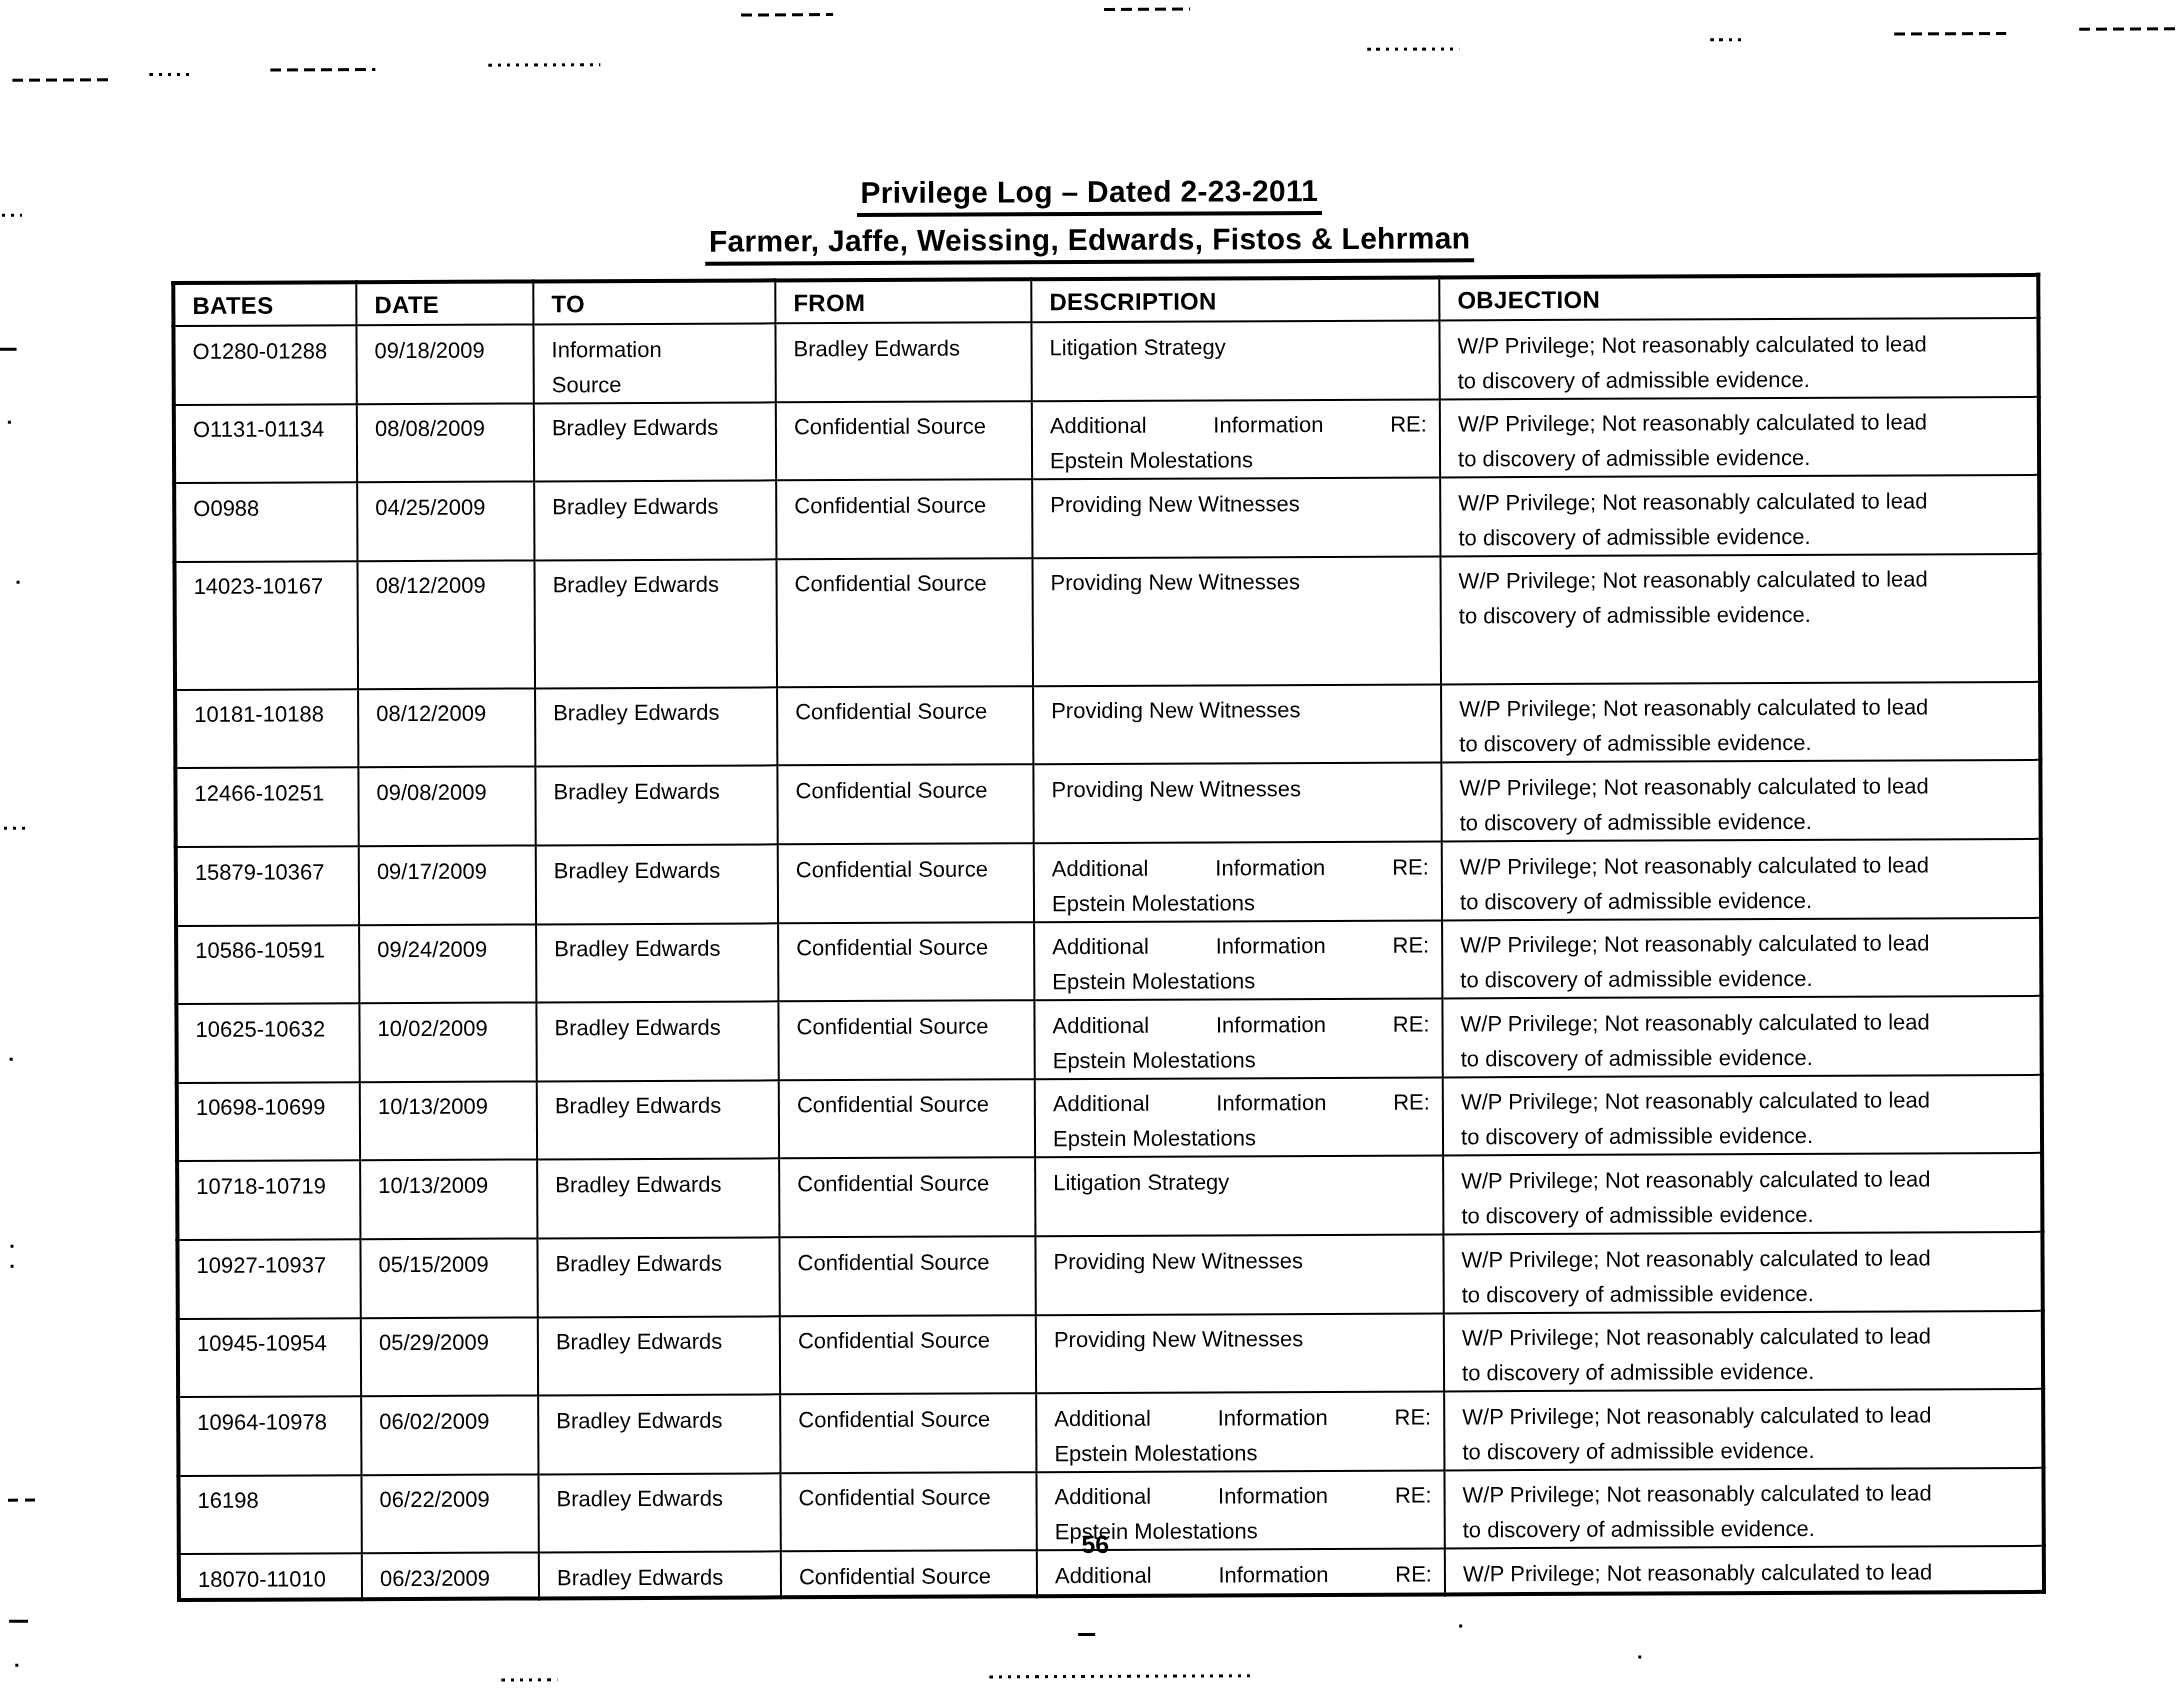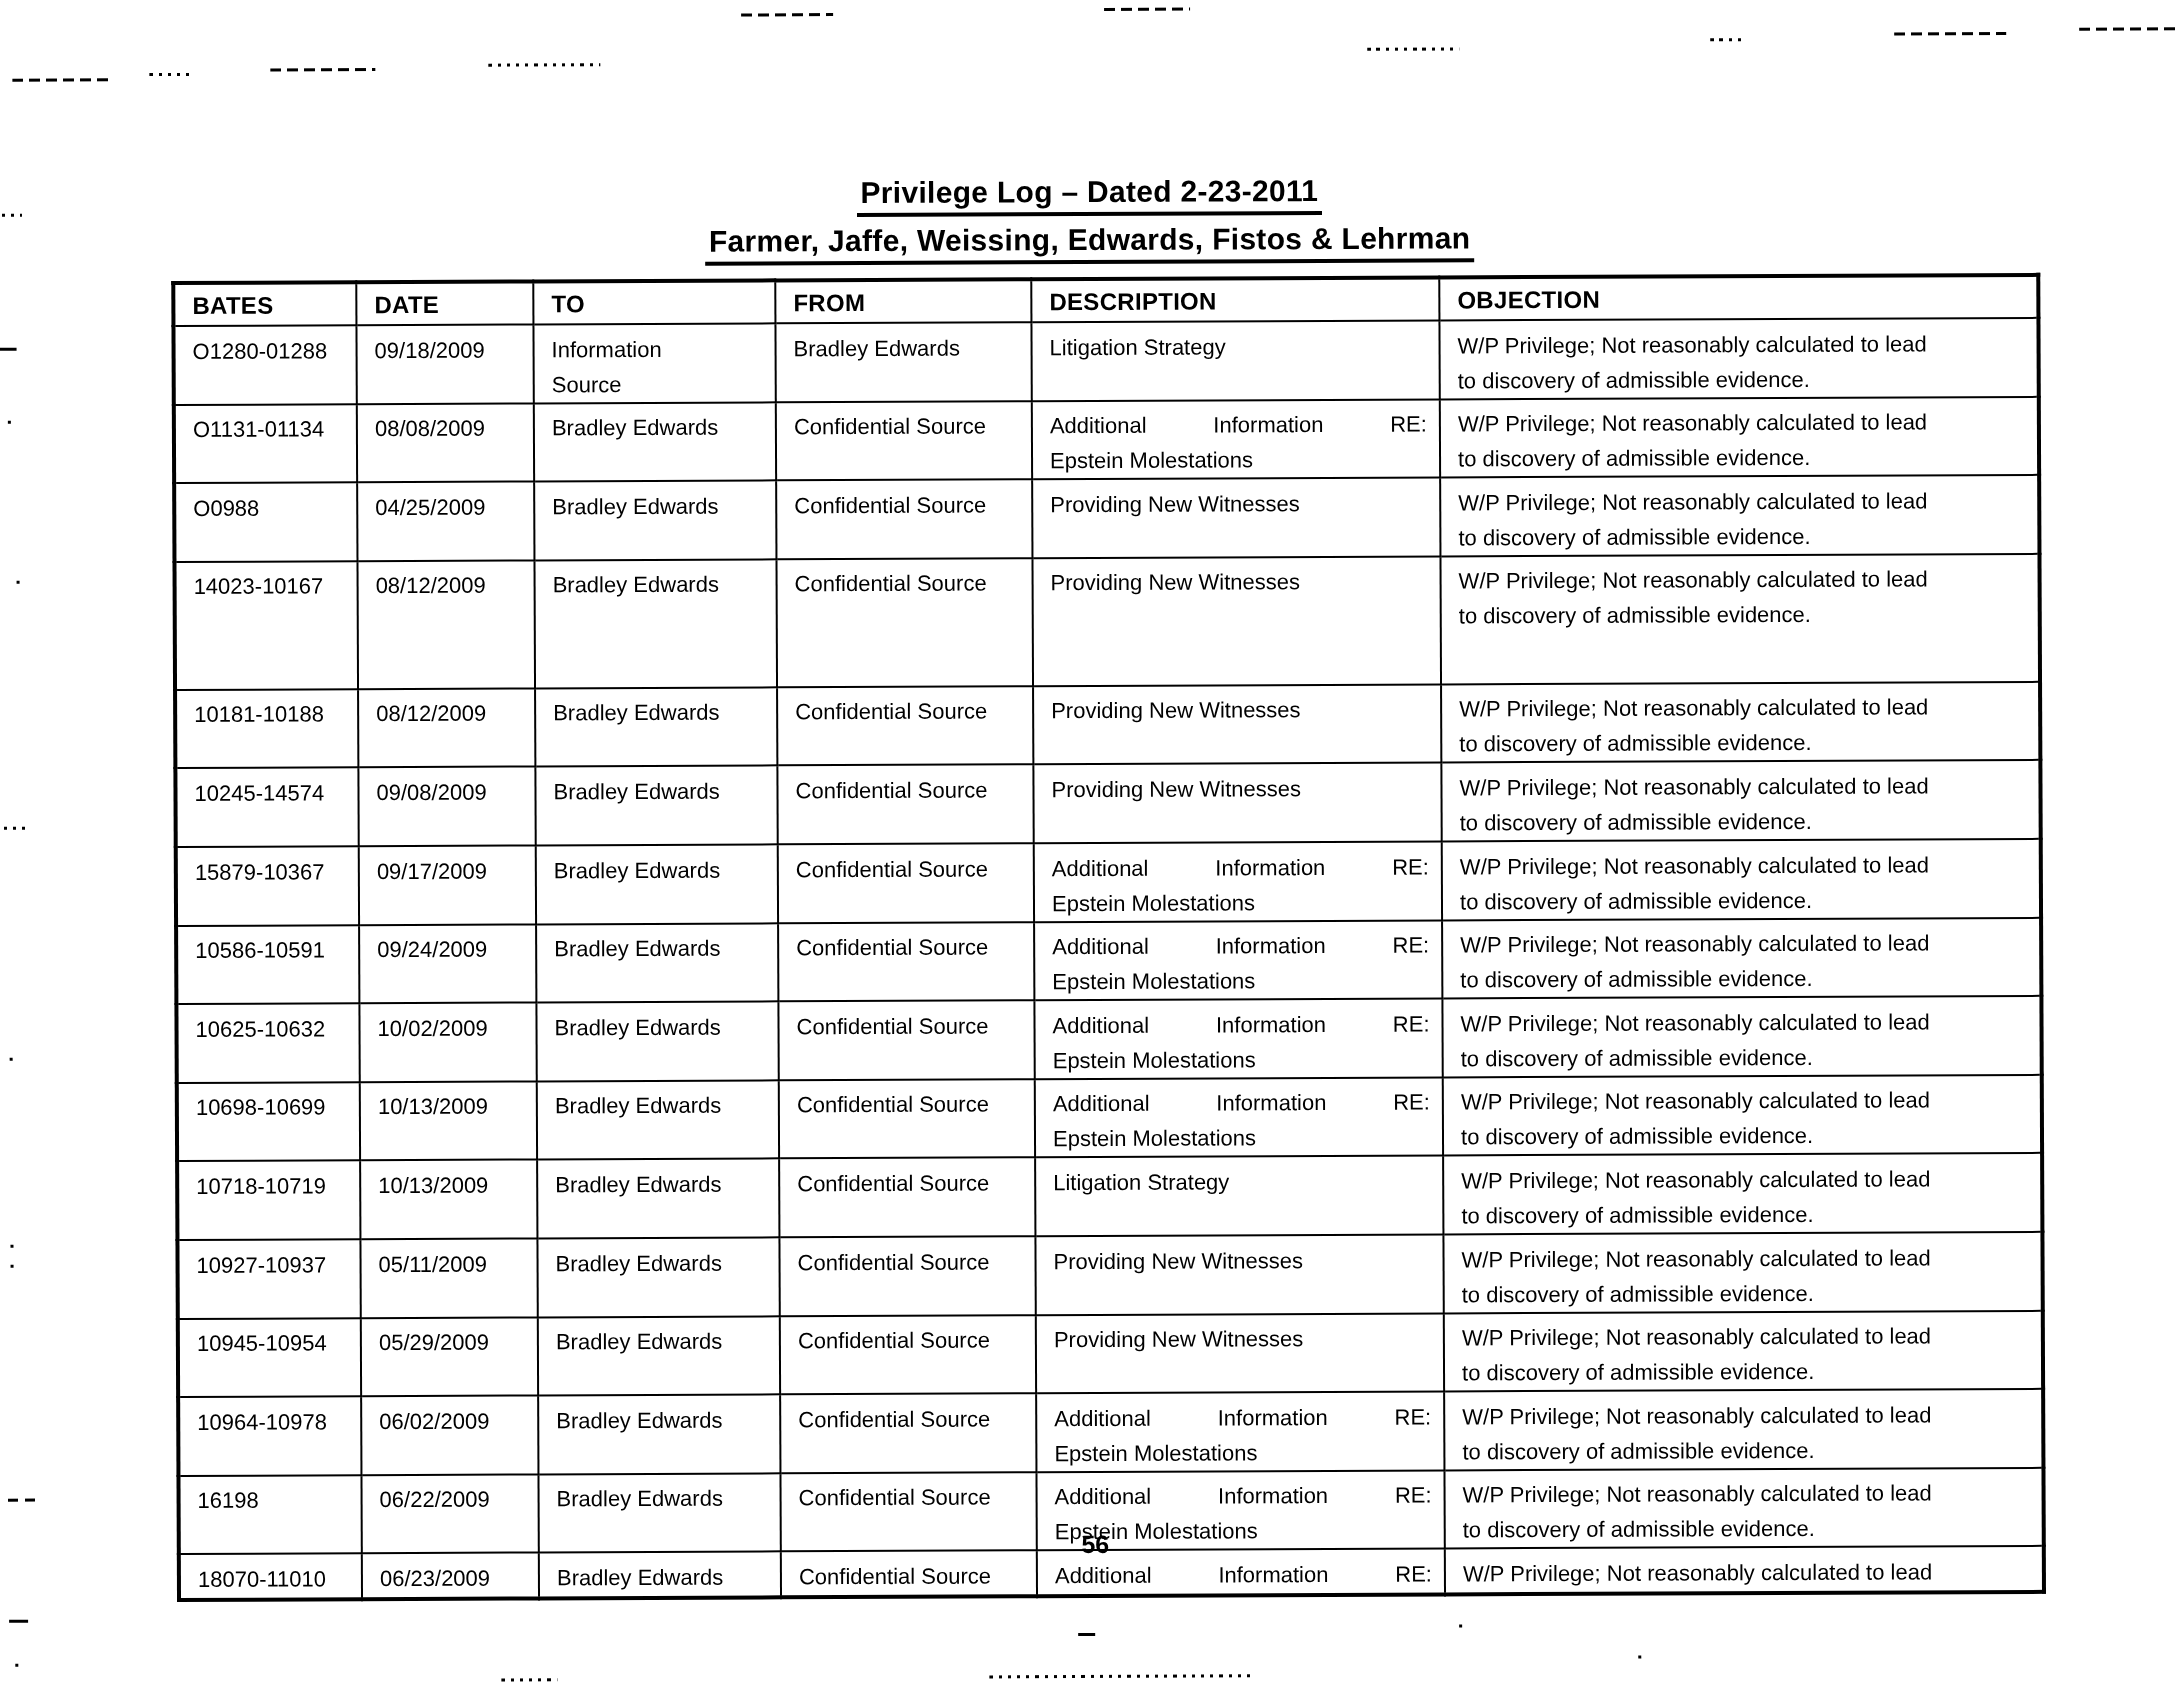--- a/index.html
+++ b/index.html
@@ -174,21 +174,21 @@
           <td>Confidential Source</td>
           <td>
             <div class="cell-line">Providing New Witnesses</div>
           </td>
           <td>
             <div class="cell-line">W/P Privilege; Not reasonably calculated to lead</div>
             <div class="cell-line">to discovery of admissible evidence.</div>
           </td>
         </tr>
         <tr style="height: 69px;">
-          <td>10245-14574</td>
+          <td>12466-10251</td>
           <td>09/08/2009</td>
           <td>
             <div class="cell-line">Bradley Edwards</div>
           </td>
           <td>Confidential Source</td>
           <td>
             <div class="cell-line">Providing New Witnesses</div>
           </td>
           <td>
             <div class="cell-line">W/P Privilege; Not reasonably calculated to lead</div>
@@ -285,21 +285,21 @@
           <td>
             <div class="cell-line">Litigation Strategy</div>
           </td>
           <td>
             <div class="cell-line">W/P Privilege; Not reasonably calculated to lead</div>
             <div class="cell-line">to discovery of admissible evidence.</div>
           </td>
         </tr>
         <tr style="height: 71px;">
           <td>10927-10937</td>
-          <td>05/11/2009</td>
+          <td>05/15/2009</td>
           <td>
             <div class="cell-line">Bradley Edwards</div>
           </td>
           <td>Confidential Source</td>
           <td>
             <div class="cell-line">Providing New Witnesses</div>
           </td>
           <td>
             <div class="cell-line">W/P Privilege; Not reasonably calculated to lead</div>
             <div class="cell-line">to discovery of admissible evidence.</div>

